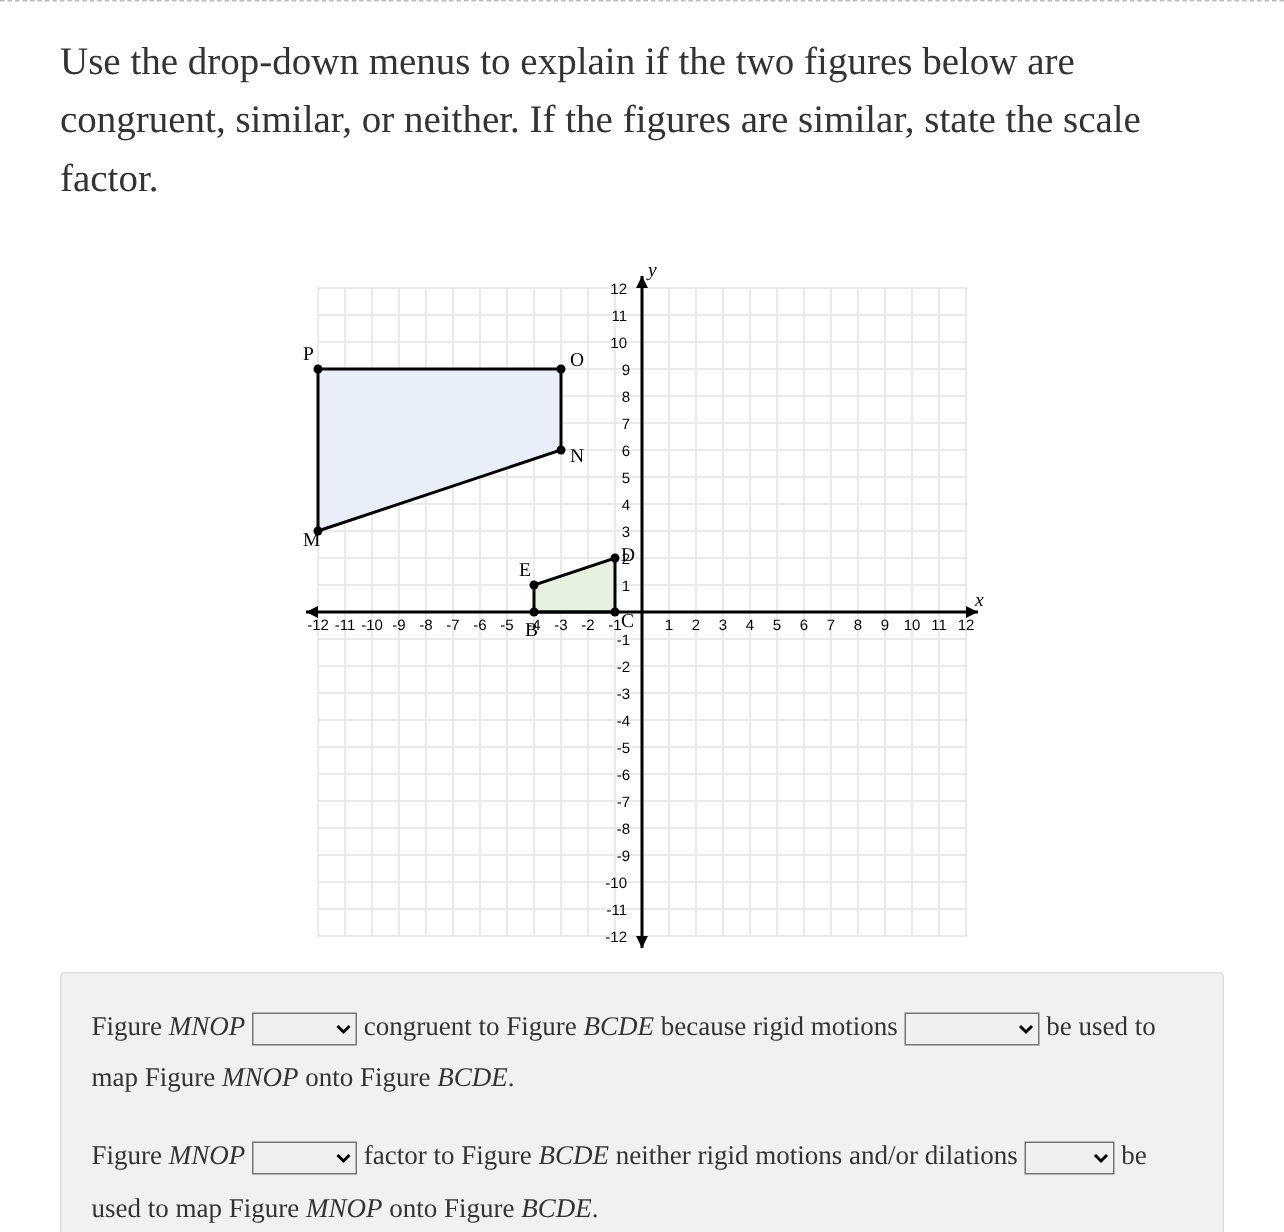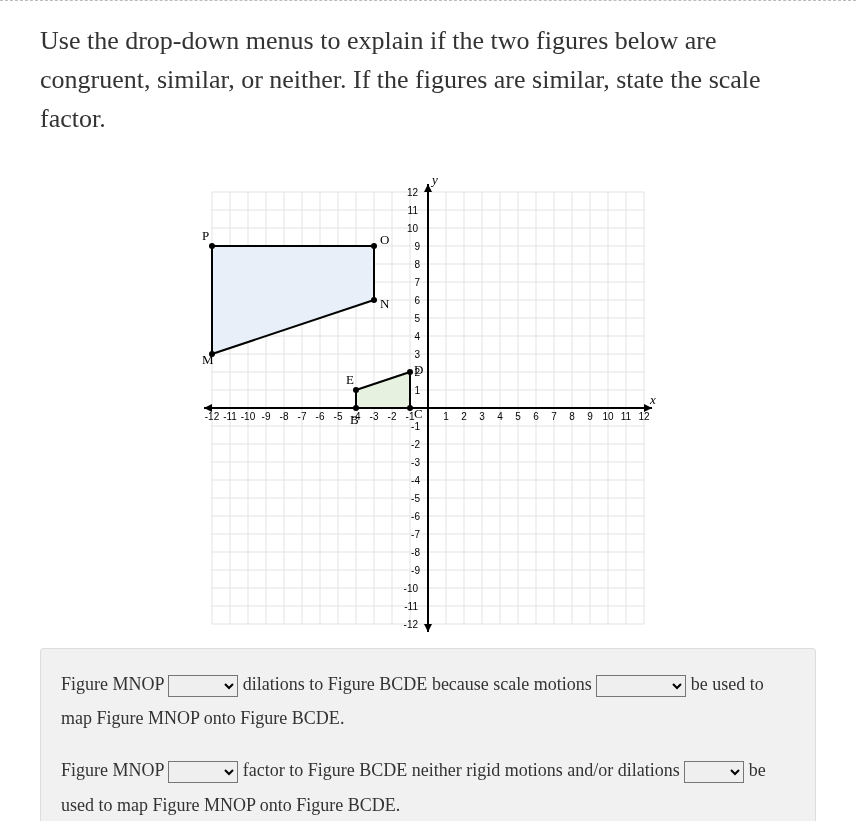--- a/index.html
+++ b/index.html
@@ -39,20 +39,21 @@
     font-size: 18px;
     line-height: 1.9;
   }
   .answer-panel p {
     margin: 0 0 8px 0;
   }
   .answer-panel p:last-child {
     margin-bottom: 0;
   }
   .italic {
+    font-style: italic;
   }
   select.dropdown {
     font-family: Arial, sans-serif;
     font-size: 13px;
     height: 22px;
     border: 1px solid #767676;
     background: #efefef;
     vertical-align: baseline;
   }
   select.dropdown.wide {
@@ -228,21 +229,21 @@
         <text x="410" y="258" text-anchor="middle">10</text>
         <text x="428" y="258" text-anchor="middle">11</text>
         <text x="446" y="258" text-anchor="middle">12</text>
       </g>
     </svg>
   </div>
 
   <div class="answer-panel">
     <p>
       <span>Figure </span><span class="italic">MNOP</span>
-      <select class="dropdown med"><option></option></select><span> dilations to Figure </span><span class="italic">BCDE</span><span> because scale motions </span><select class="dropdown wide"><option></option></select><span> be used to map Figure </span><span class="italic">MNOP</span><span> onto Figure </span><span class="italic">BCDE</span><span>.</span>
+      <select class="dropdown med"><option></option></select><span> congruent to Figure </span><span class="italic">BCDE</span><span> because rigid motions </span><select class="dropdown wide"><option></option></select><span> be used to map Figure </span><span class="italic">MNOP</span><span> onto Figure </span><span class="italic">BCDE</span><span>.</span>
     </p>
 
     <p style="margin-top:18px;">
       <span>Figure </span><span class="italic">MNOP</span>
       <select class="dropdown med"><option></option></select><span> factor to Figure </span><span class="italic">BCDE</span><span> neither rigid motions and/or dilations </span><select class="dropdown small"><option></option></select><span> be used to map Figure </span><span class="italic">MNOP</span><span> onto Figure </span><span class="italic">BCDE</span><span>.</span>
     </p>
   </div>
 
 </div>
 

